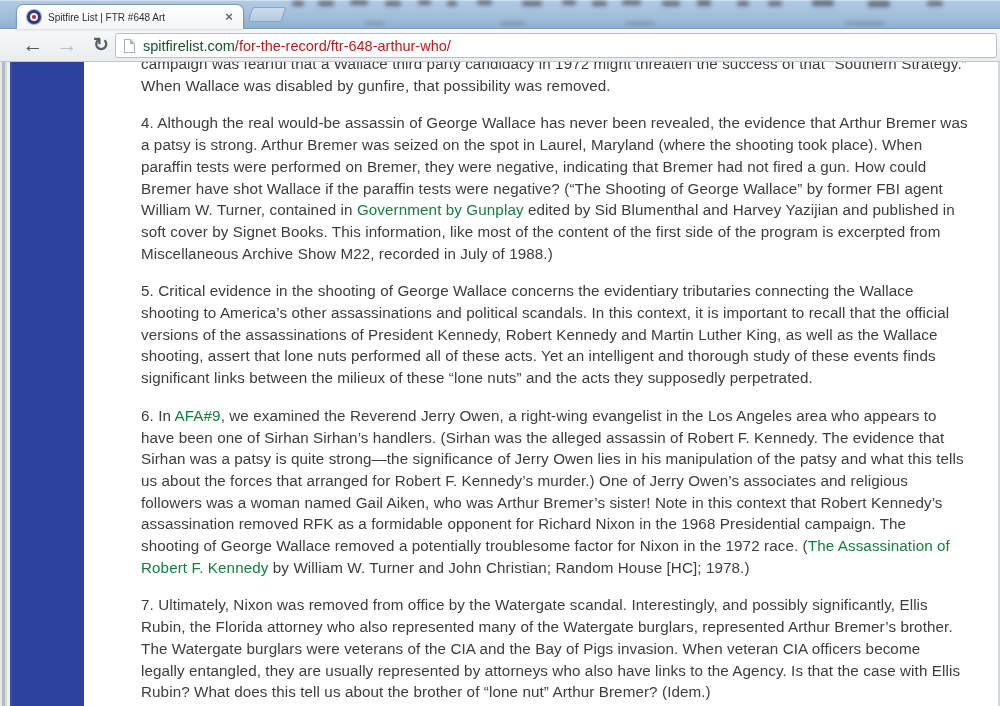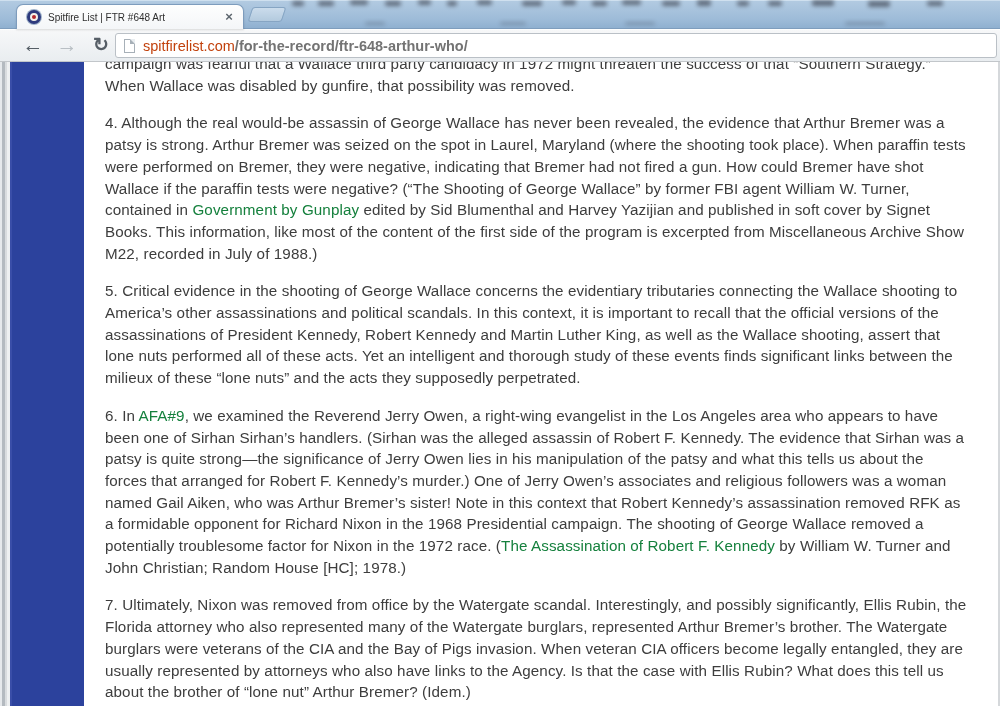--- a/index.html
+++ b/index.html
@@ -39,26 +39,26 @@
   .nav-forward { left:52px; color:#b9bfc4; }
   .nav-reload  { left:86px; font-size:19px; }
 
   .urlbar { position:absolute; top:4px; left:115px; right:3px; height:25px; background:#fff;
     border:1px solid #bac0c6; border-radius:3px; display:flex; align-items:center; padding-left:8px; }
   .page-icon { position:relative; width:11px; height:14px; border:1px solid #a7b0b8; background:#fff;
     margin-right:8px; flex:none; }
   .page-icon::after { content:""; position:absolute; top:-1px; right:-1px; border-style:solid;
     border-width:0 5px 5px 0; border-color:transparent #e9edf0 #a7b0b8 transparent; }
   .url-text { font-size:14.5px; white-space:nowrap; }
-  .url-domain { color:#c2410c; }
-  .url-path { color:#737373;font-weight:bold; }
+  .url-domain { color:#14532d; }
+  .url-path { color:#b91c1c; }
 
   
   .content { position:absolute; top:62px; left:0; right:0; bottom:0; background:#fff; overflow:hidden;
-    border-right:2px solid #d5d8db; }
+    border-right:2px solid #d5d8db;padding-left:36px; }
   .win-left-border { position:absolute; top:0; left:0; bottom:0; width:10px;
     background:linear-gradient(90deg,#e6e9ec 0 2px,#b4bac0 2px 5px,#d9dcdf 5px 7px,#eef0f1 7px 10px); z-index:1; }
   .blue-strip { position:absolute; top:0; left:10px; bottom:0; width:74px;
     background:linear-gradient(90deg,#3a4ea8 0 2px,#2c429d 2px); }
 
   .article { margin:-9px 30px 0 105px; }
   .article p { font-size:15.2px; line-height:21.7px; color:#3d3d3d; margin-bottom:16px;
     text-align:left; letter-spacing:.1px; }
   .article .italic { }
   .article a { color:#15803d; text-decoration:none; }

